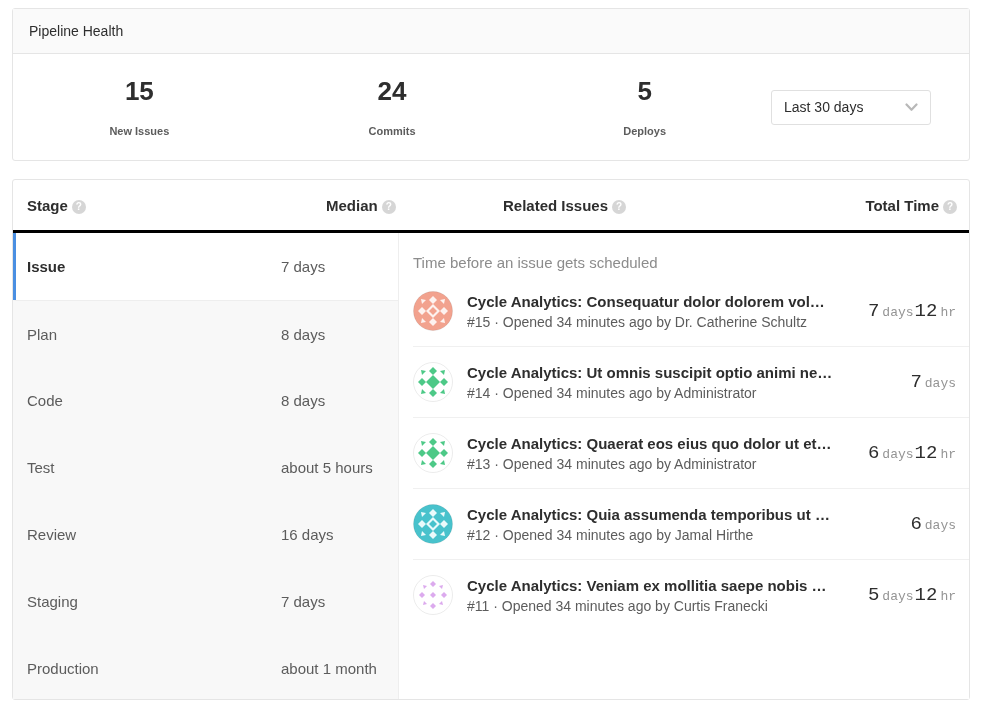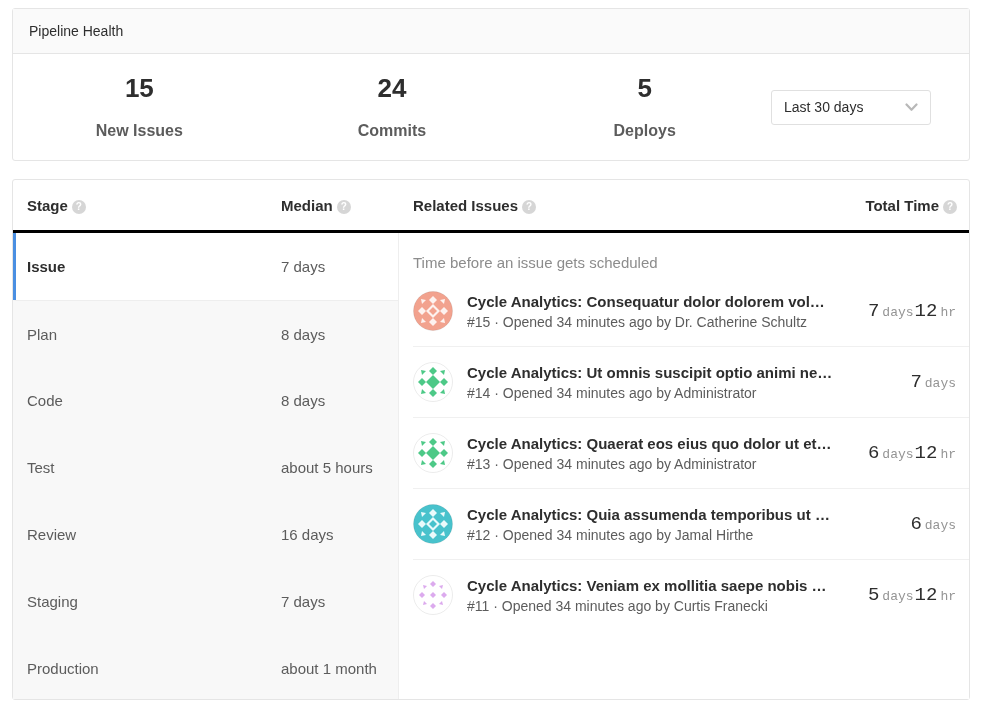--- a/index.html
+++ b/index.html
@@ -24,31 +24,31 @@
   .card-header{
     background:var(--header-bg);
     border-bottom:1px solid var(--card-border);
     padding:14px 16px;font-size:14px;color:var(--text-dark);
   }
   
   .summary-body{display:flex;align-items:center;height:106px;}
   .stats{flex:1;display:flex;}
   .stat{flex:1;text-align:center;font-weight:bold;}
   .stat-value{font-size:26px;line-height:1.15;color:var(--text-dark);}
-  .stat-label{font-size:16px;color:var(--text-mid);margin-top:18px;}
+  .stat-label{font-size:11px;color:var(--text-mid);margin-top:18px;}
   .dropdown{
     width:160px;height:35px;margin-right:38px;flex:0 0 auto;
     border:1px solid #e0e0e0;border-radius:3px;background:#fff;
     display:flex;align-items:center;justify-content:space-between;
     padding:0 12px;font-size:14px;color:var(--text-dark);cursor:pointer;
   }
   .chevron svg{display:block;}
   
   .table-card{margin-top:18px;}
-  .table-header{display:flex;align-items:center;height:50px;font-size:15px;font-weight:bold;}
+  .table-header{display:flex;align-items:center;height:50px;font-size:15px;font-weight:bold;gap:45px;}
   .h-stage{width:268px;padding-left:14px;}
   .h-median{width:118px;}
   .h-issues{flex:1;padding-left:14px;}
   .h-total{padding-right:12px;text-align:right;}
   .help-icon{
     display:inline-block;width:14px;height:14px;border-radius:50%;
     background:#d6d6d6;color:#fff;font-size:10px;font-weight:bold;
     line-height:14px;text-align:center;vertical-align:1px;margin-left:4px;
     cursor:default;
   }

